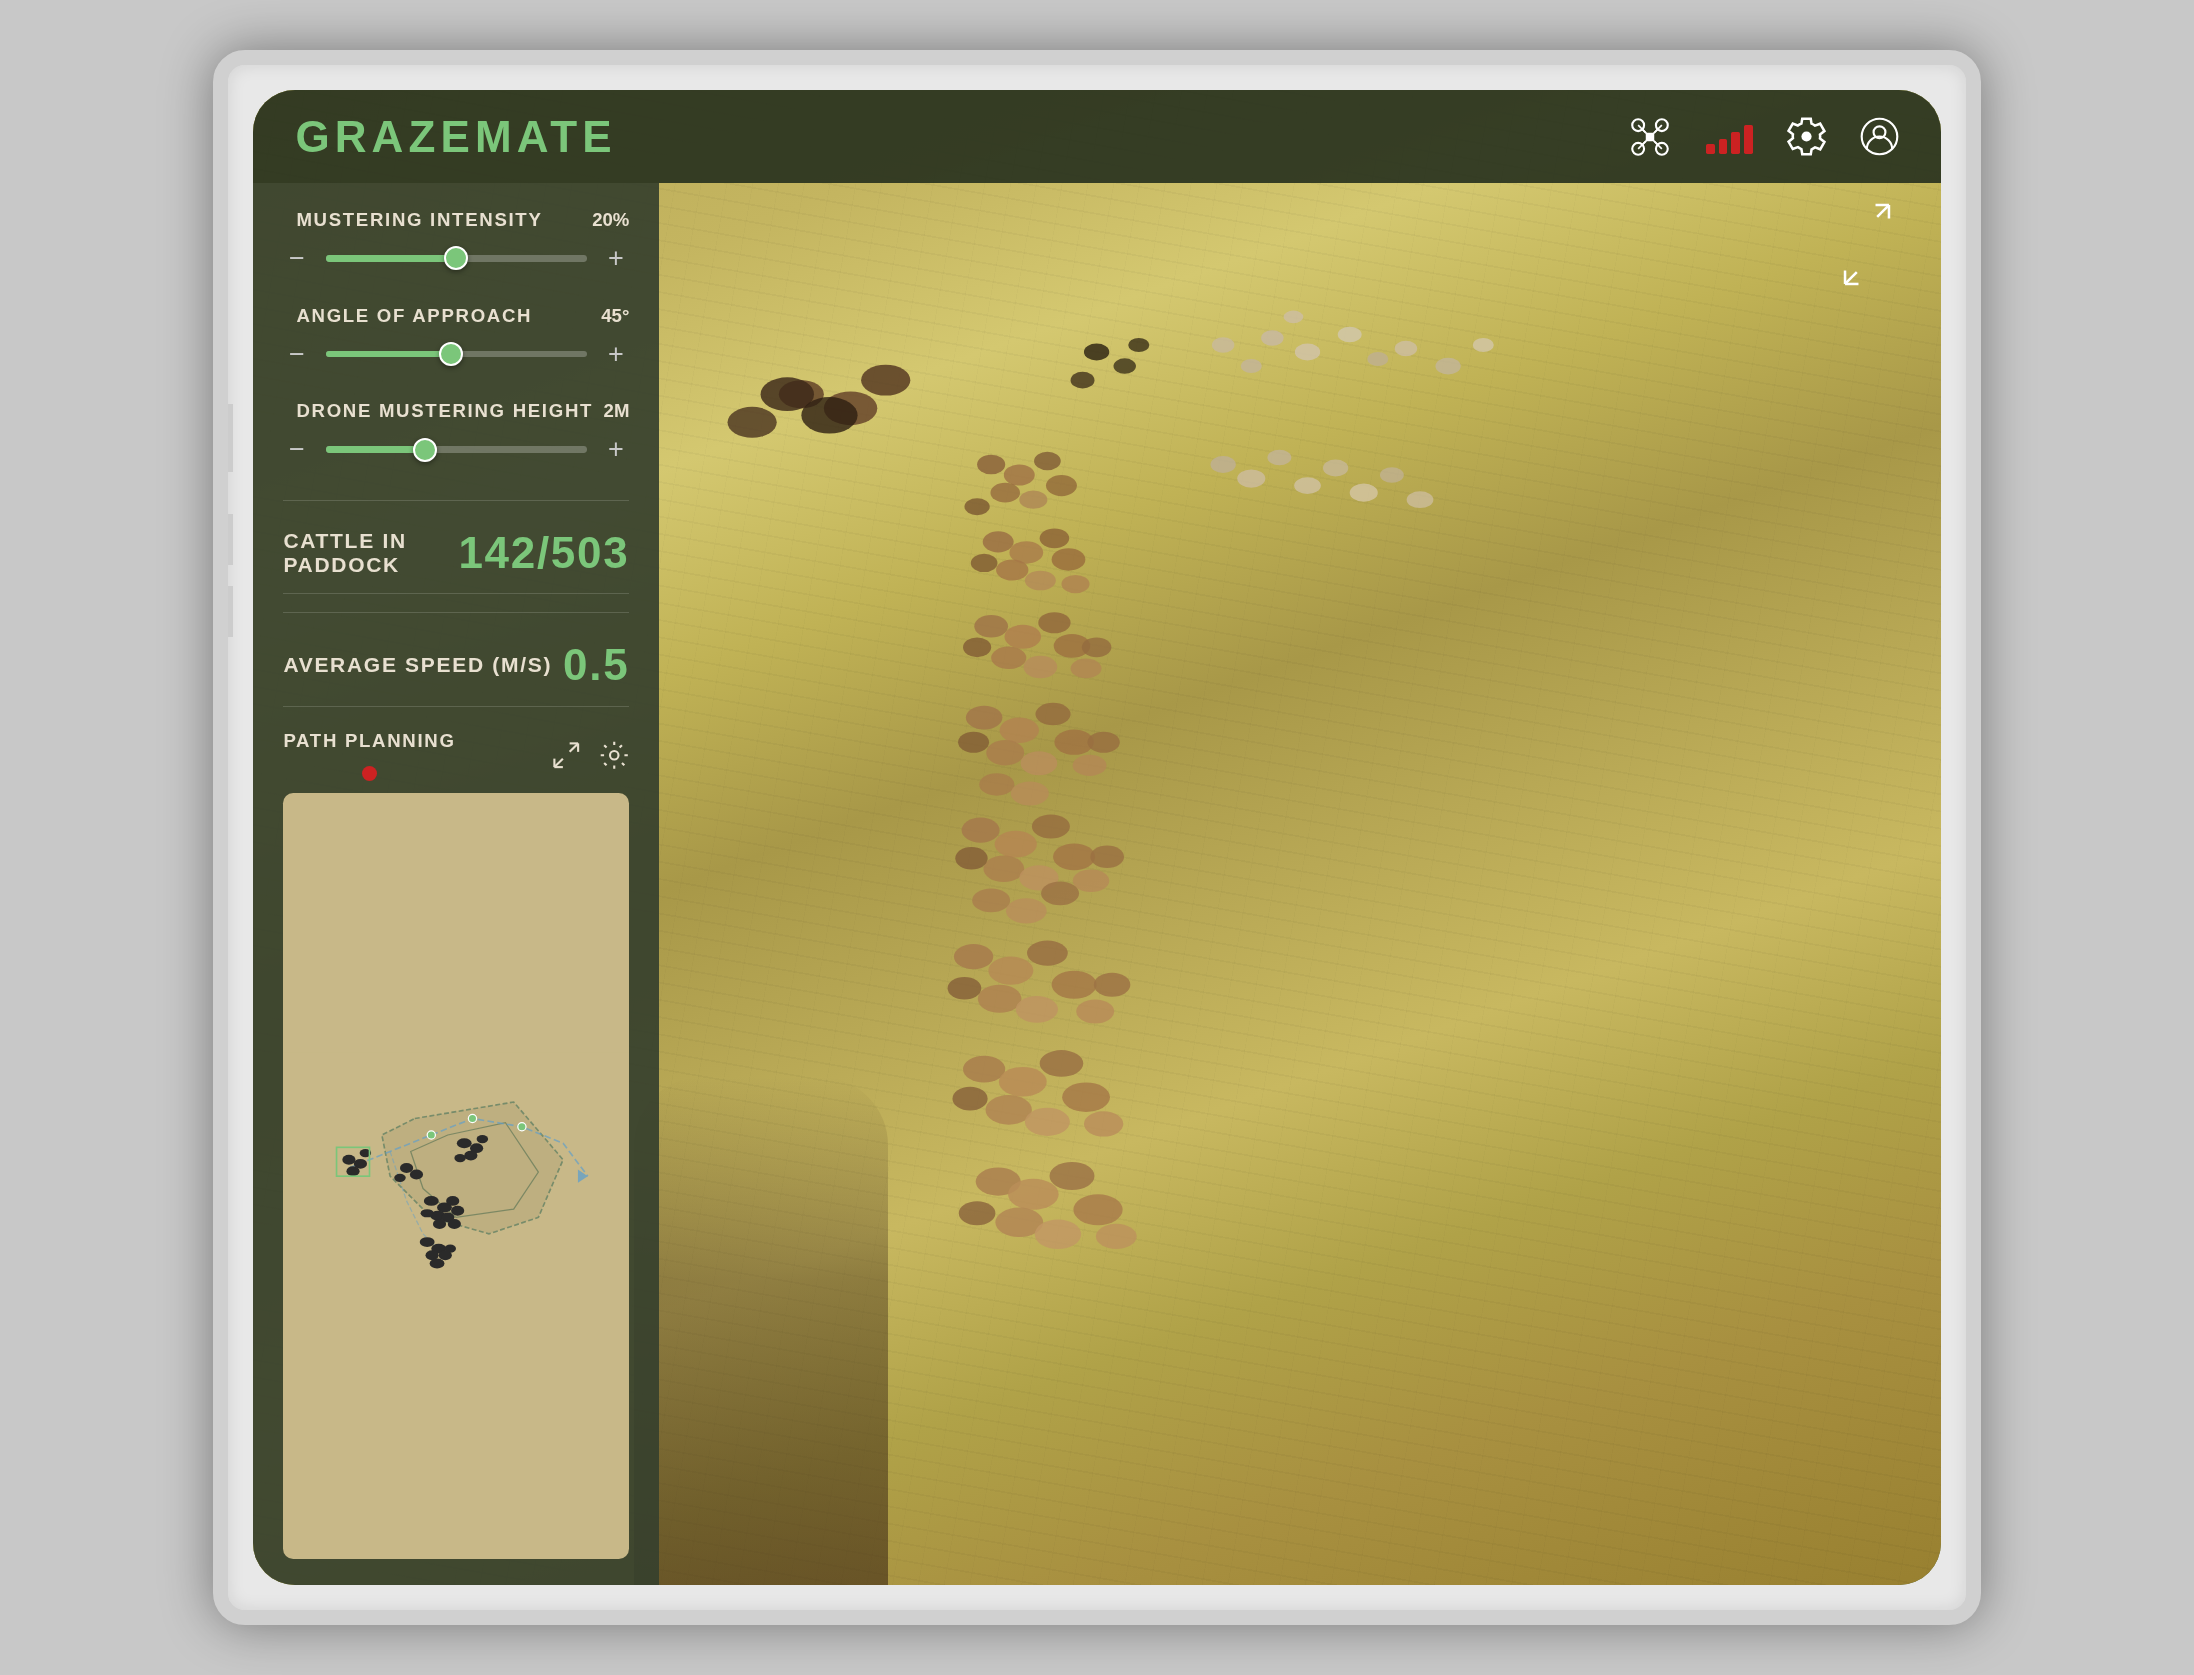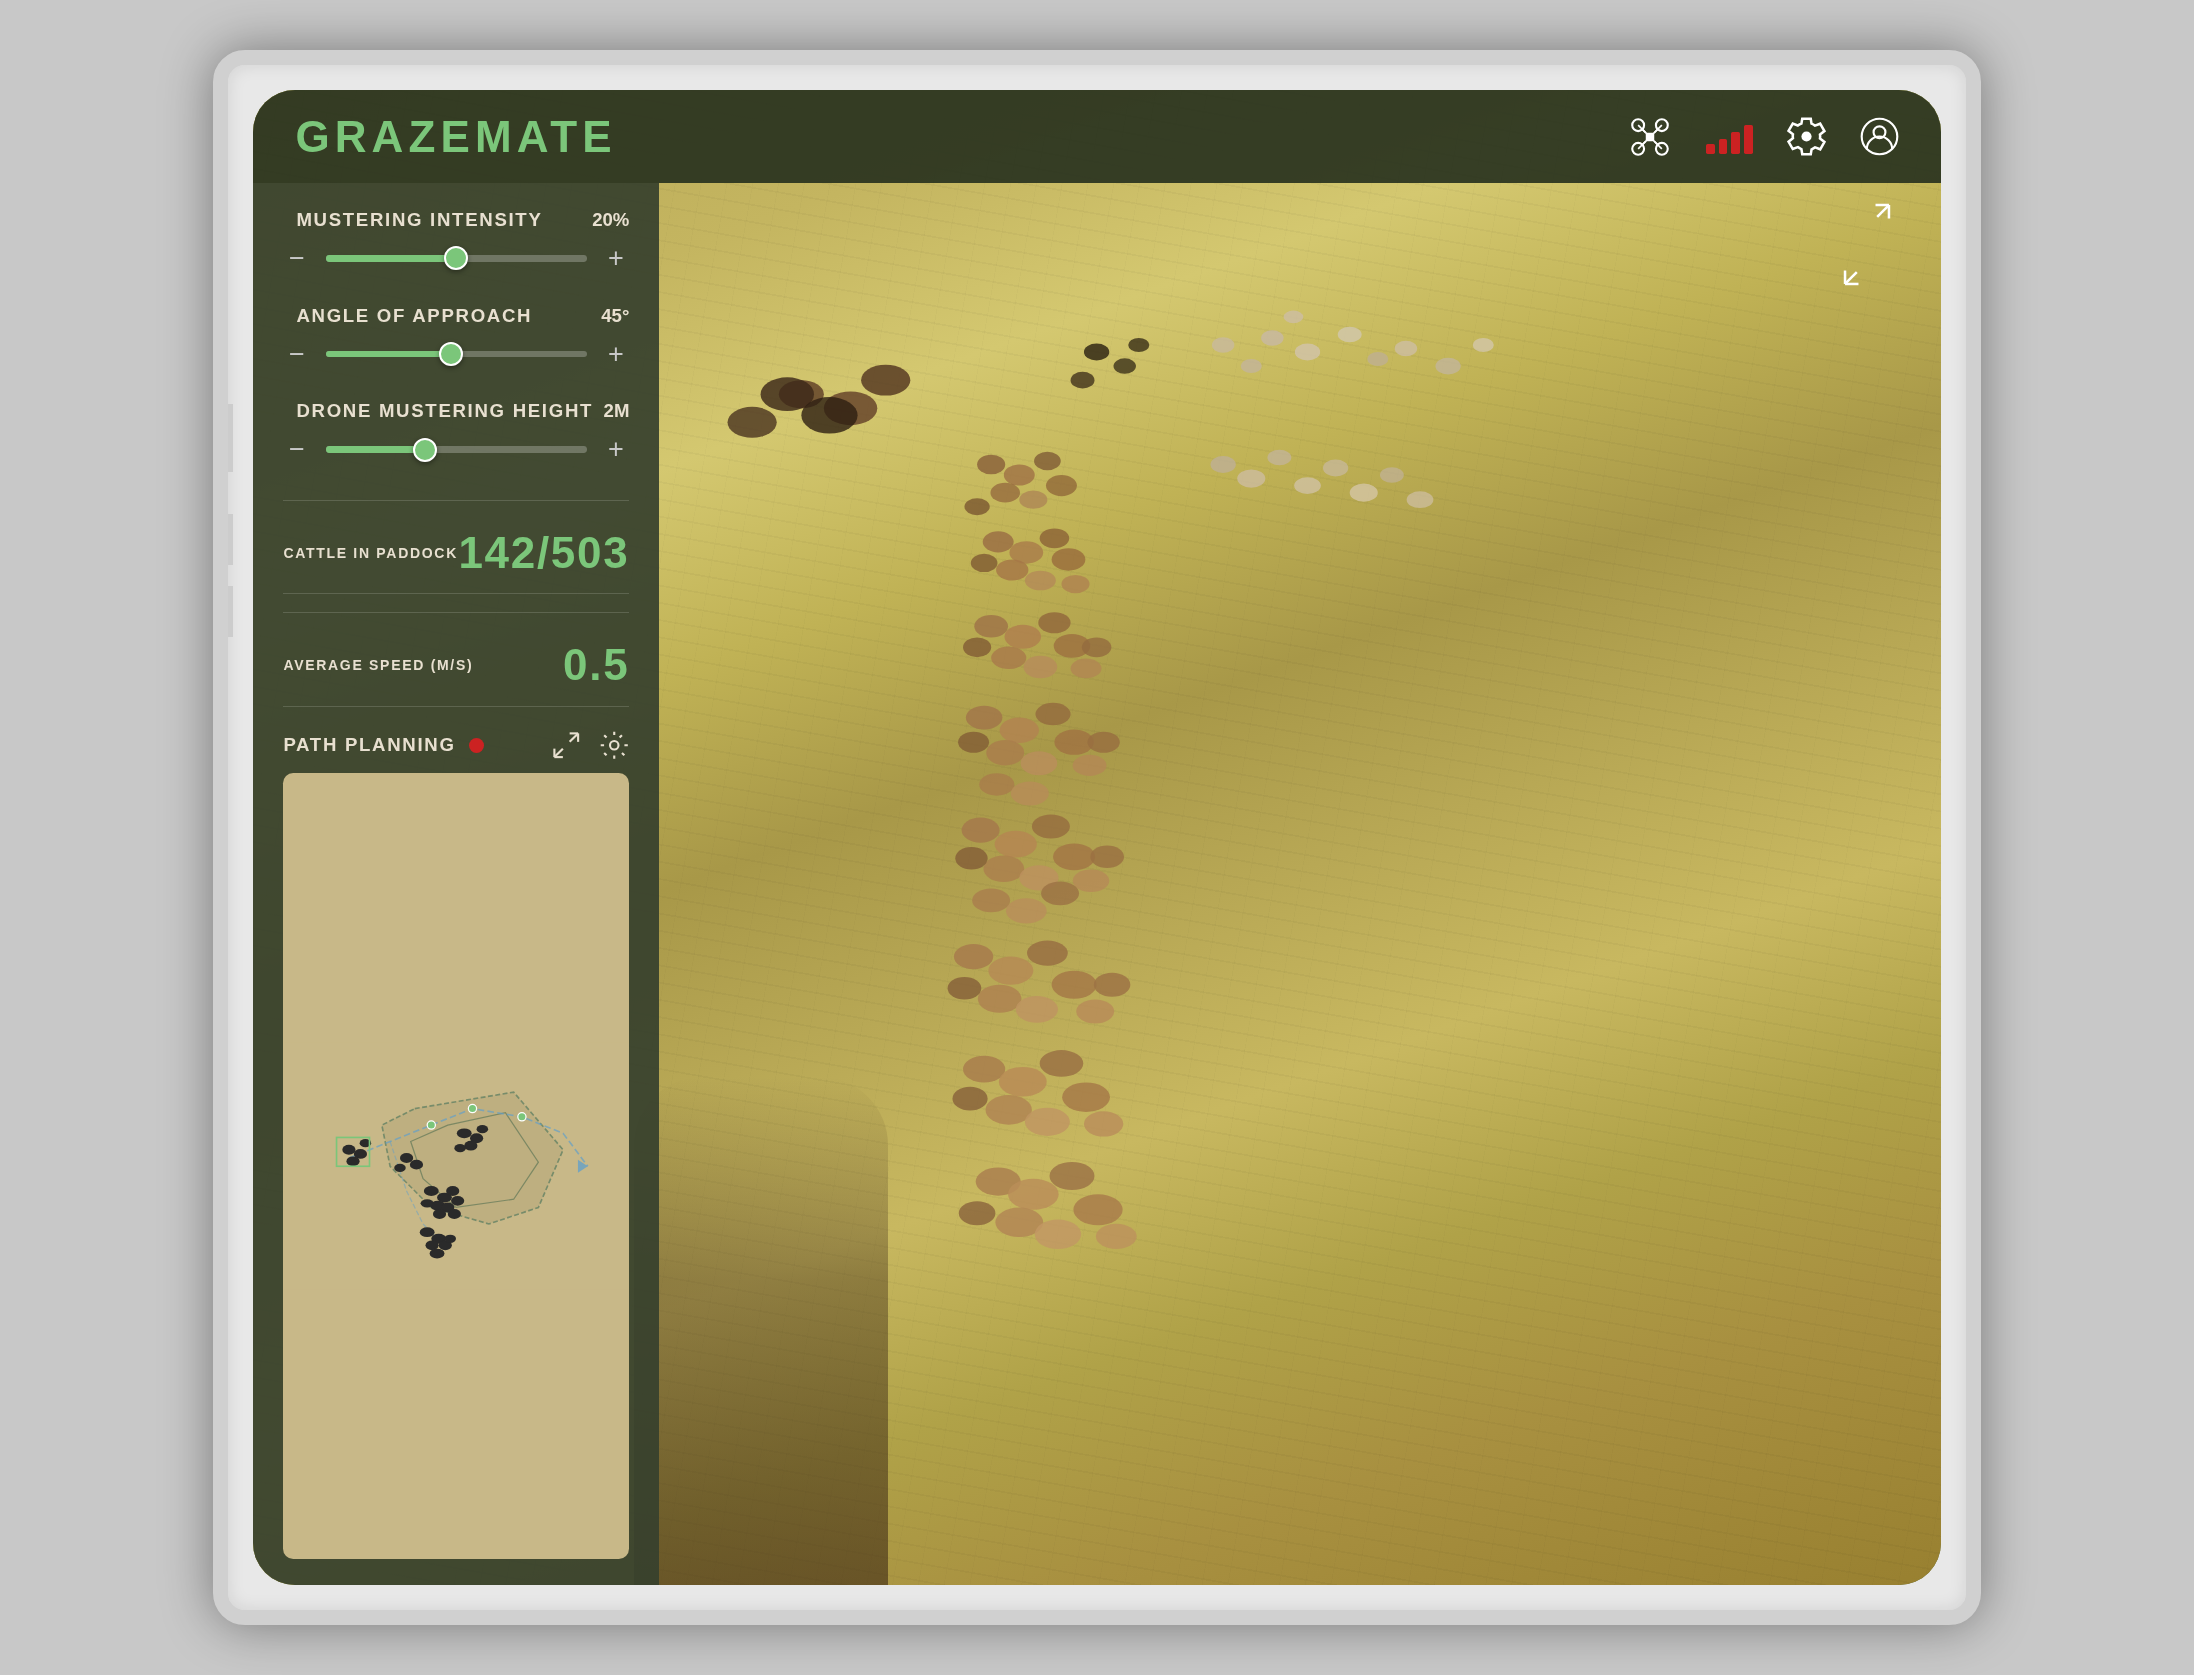--- a/index.html
+++ b/index.html
@@ -216,21 +216,21 @@
 
     .stat-row {
       display: flex;
       align-items: center;
       justify-content: space-between;
       padding: 12px 0;
     }
 
     .stat-label {
       color: #e8e0d0;
-      font-size: 14px;
+      font-size: 21px;
       font-weight: 700;
       letter-spacing: 1.7px;
       text-transform: uppercase;
     }
 
     .stat-value {
       color: #7bc67a;
       font-size: 44px;
       font-weight: 900;
       letter-spacing: 1.7px;
@@ -244,20 +244,21 @@
       display: flex;
       align-items: center;
       justify-content: space-between;
       padding: 8.5px 0 12px 0;
     }
 
     .path-planning-left {
       display: flex;
       align-items: center;
       gap: 13.5px;
+      flex-direction: column;
     }
 
     .path-planning-label {
       color: #e8e0d0;
       font-size: 18.6px;
       font-weight: 700;
       letter-spacing: 1.7px;
       text-transform: uppercase;
     }
 

